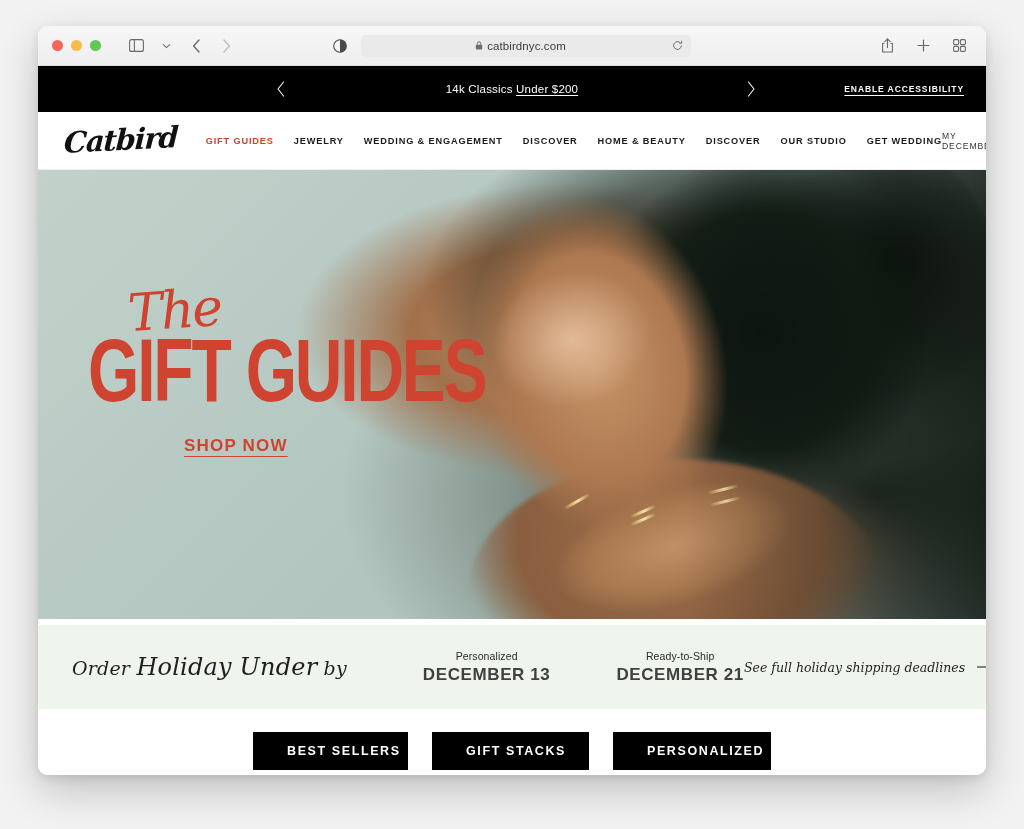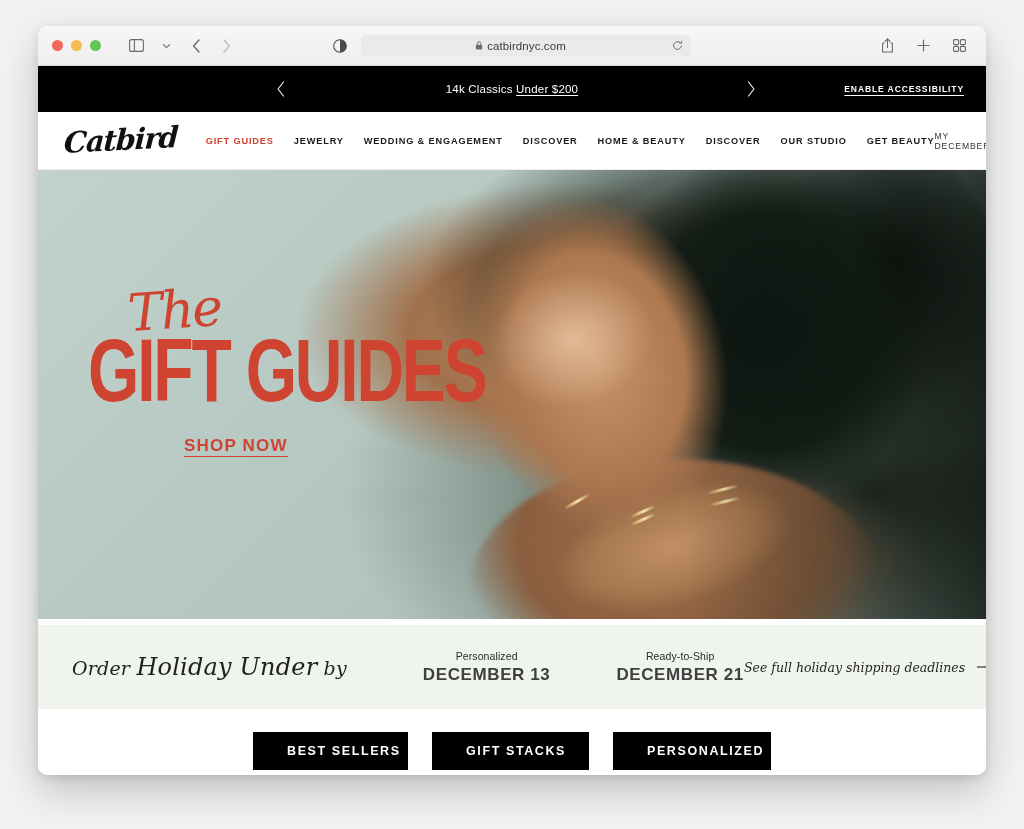--- a/index.html
+++ b/index.html
@@ -398,21 +398,21 @@
     <div class="site-header">
       <div class="logo">Catbird</div>
       <div class="nav">
         <span class="nav-item accent">GIFT GUIDES</span>
         <span class="nav-item">JEWELRY</span>
         <span class="nav-item">WEDDING &amp; ENGAGEMENT</span>
         <span class="nav-item">DISCOVER</span>
         <span class="nav-item">HOME &amp; BEAUTY</span>
         <span class="nav-item">DISCOVER</span>
         <span class="nav-item">OUR STUDIO</span>
-        <span class="nav-item">GET BEAUTY</span>
+        <span class="nav-item">GET WEDDING</span>
       </div>
       <div class="header-right">
         <span class="my-account">MY DECEMBER</span>
 
       </div>
     </div>
 
     <div class="hero">
       <div class="hair"></div>
       <div class="shoulder"></div>

